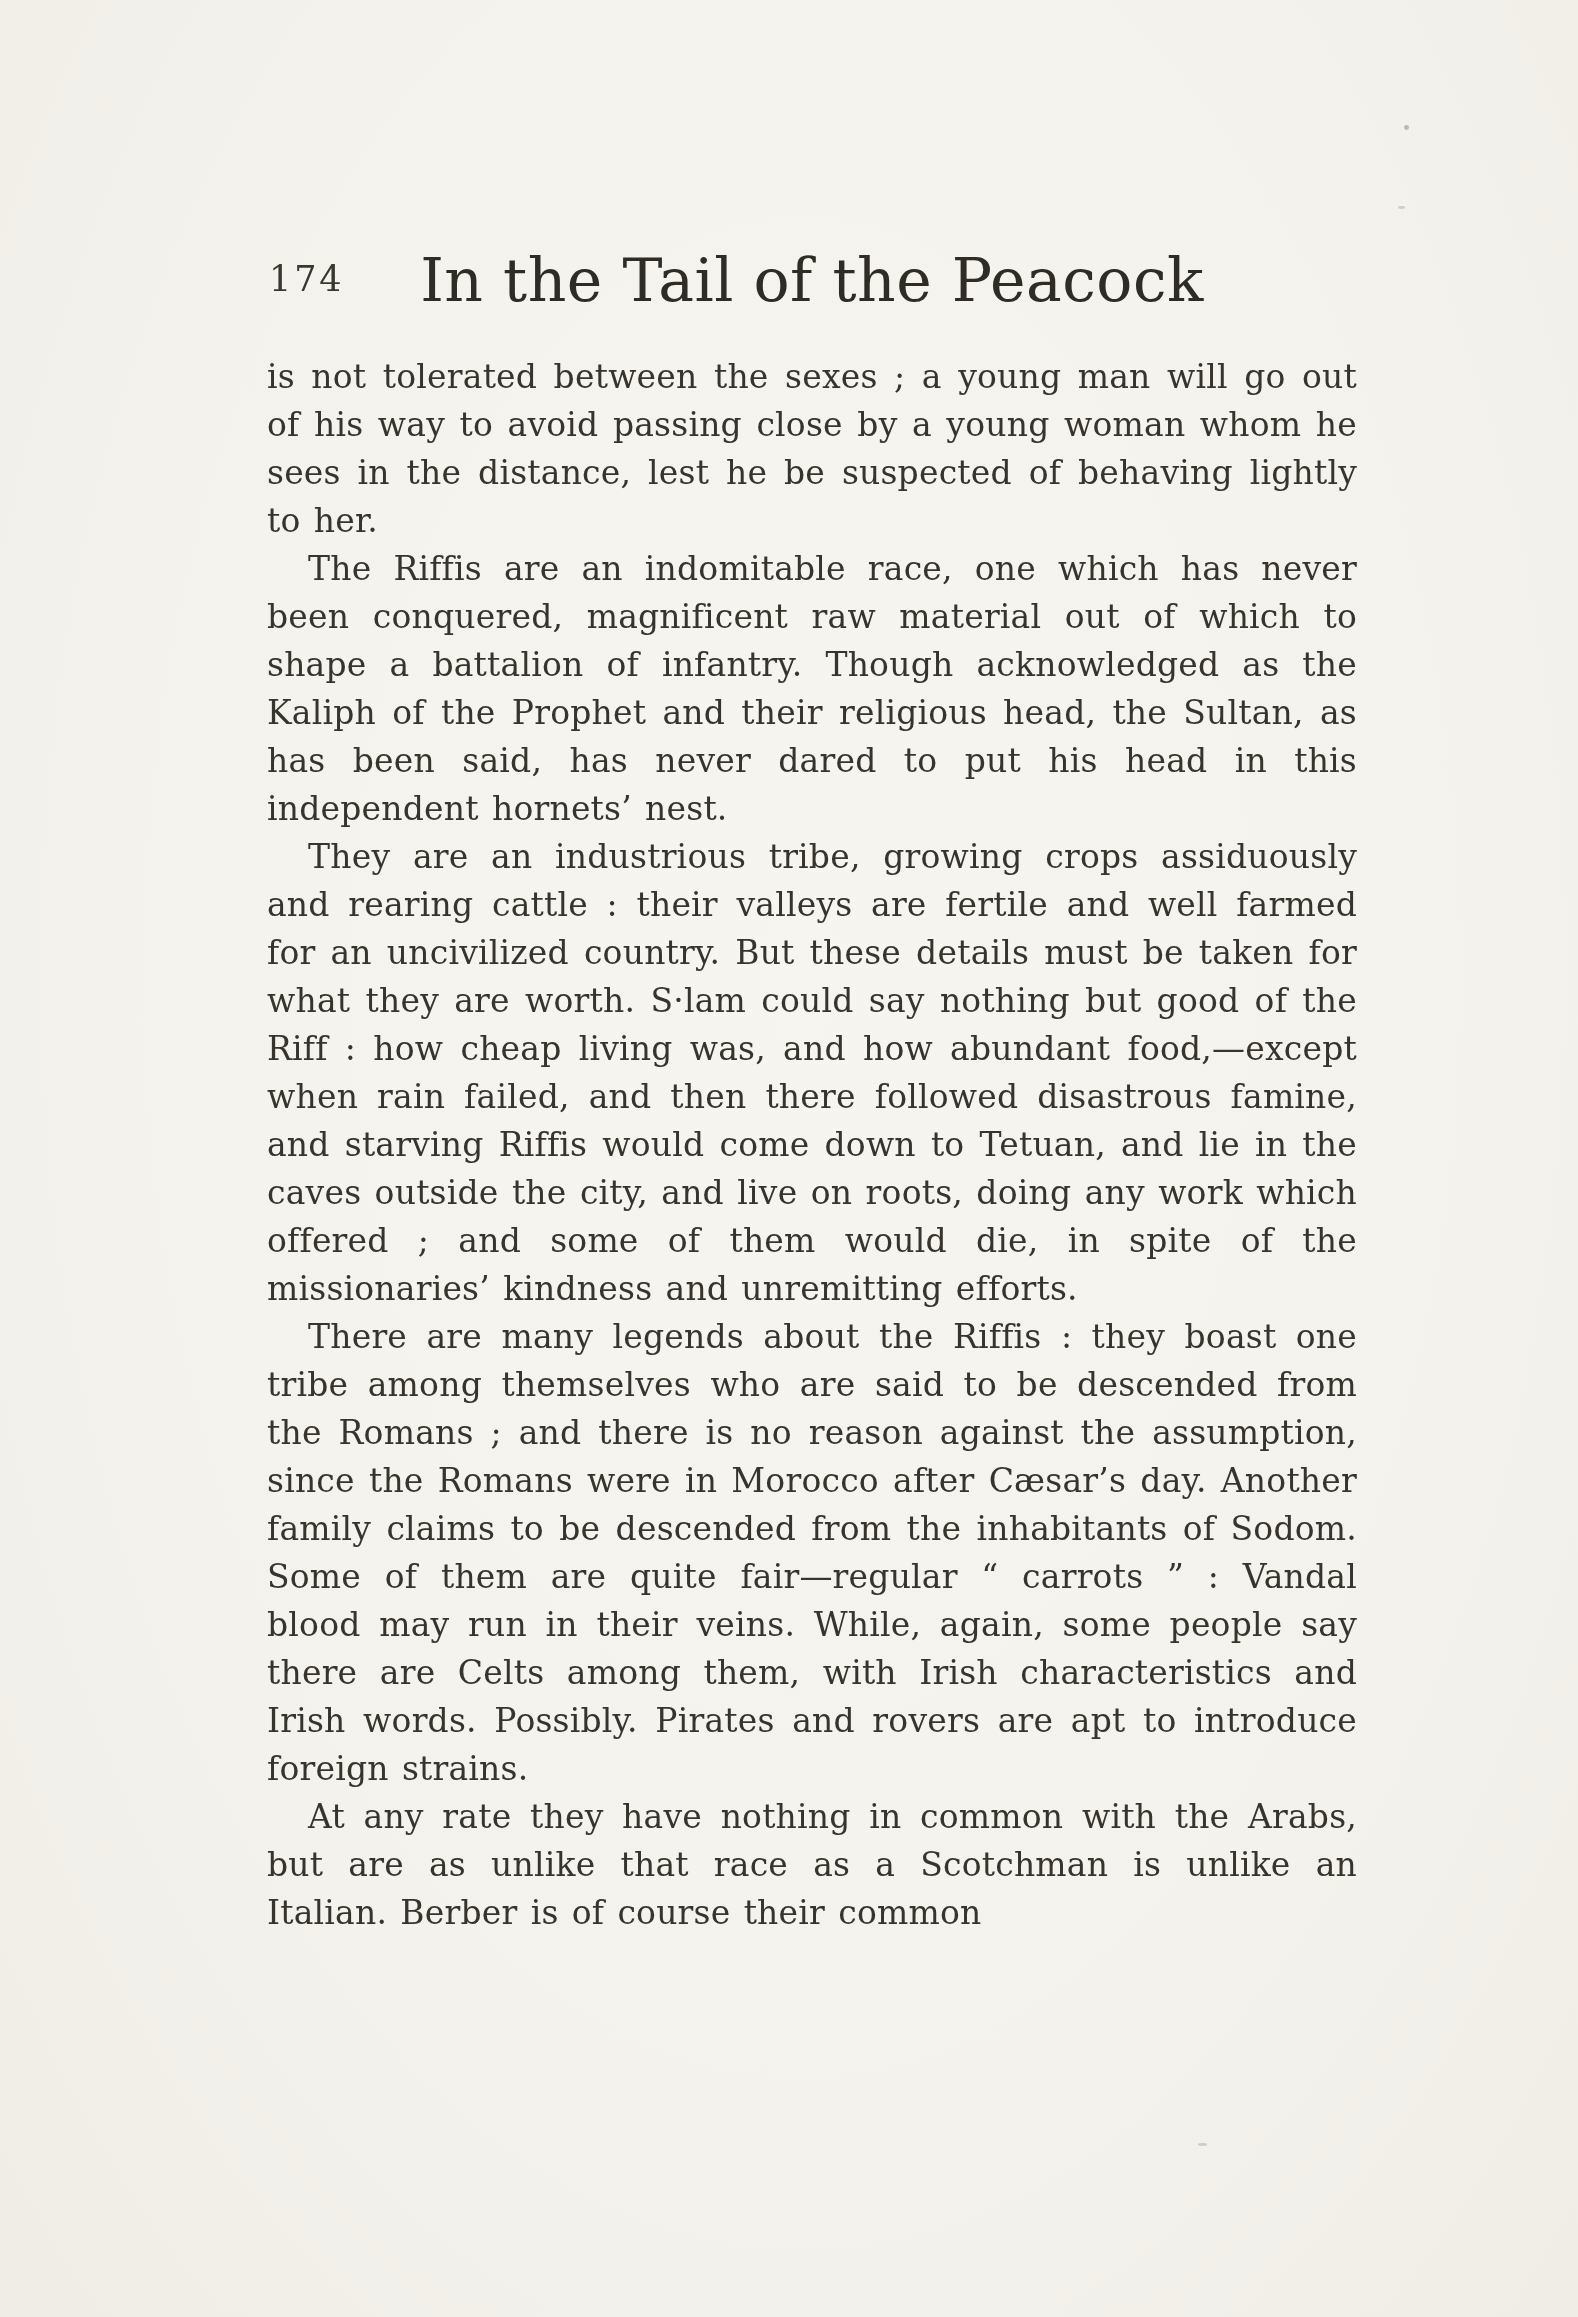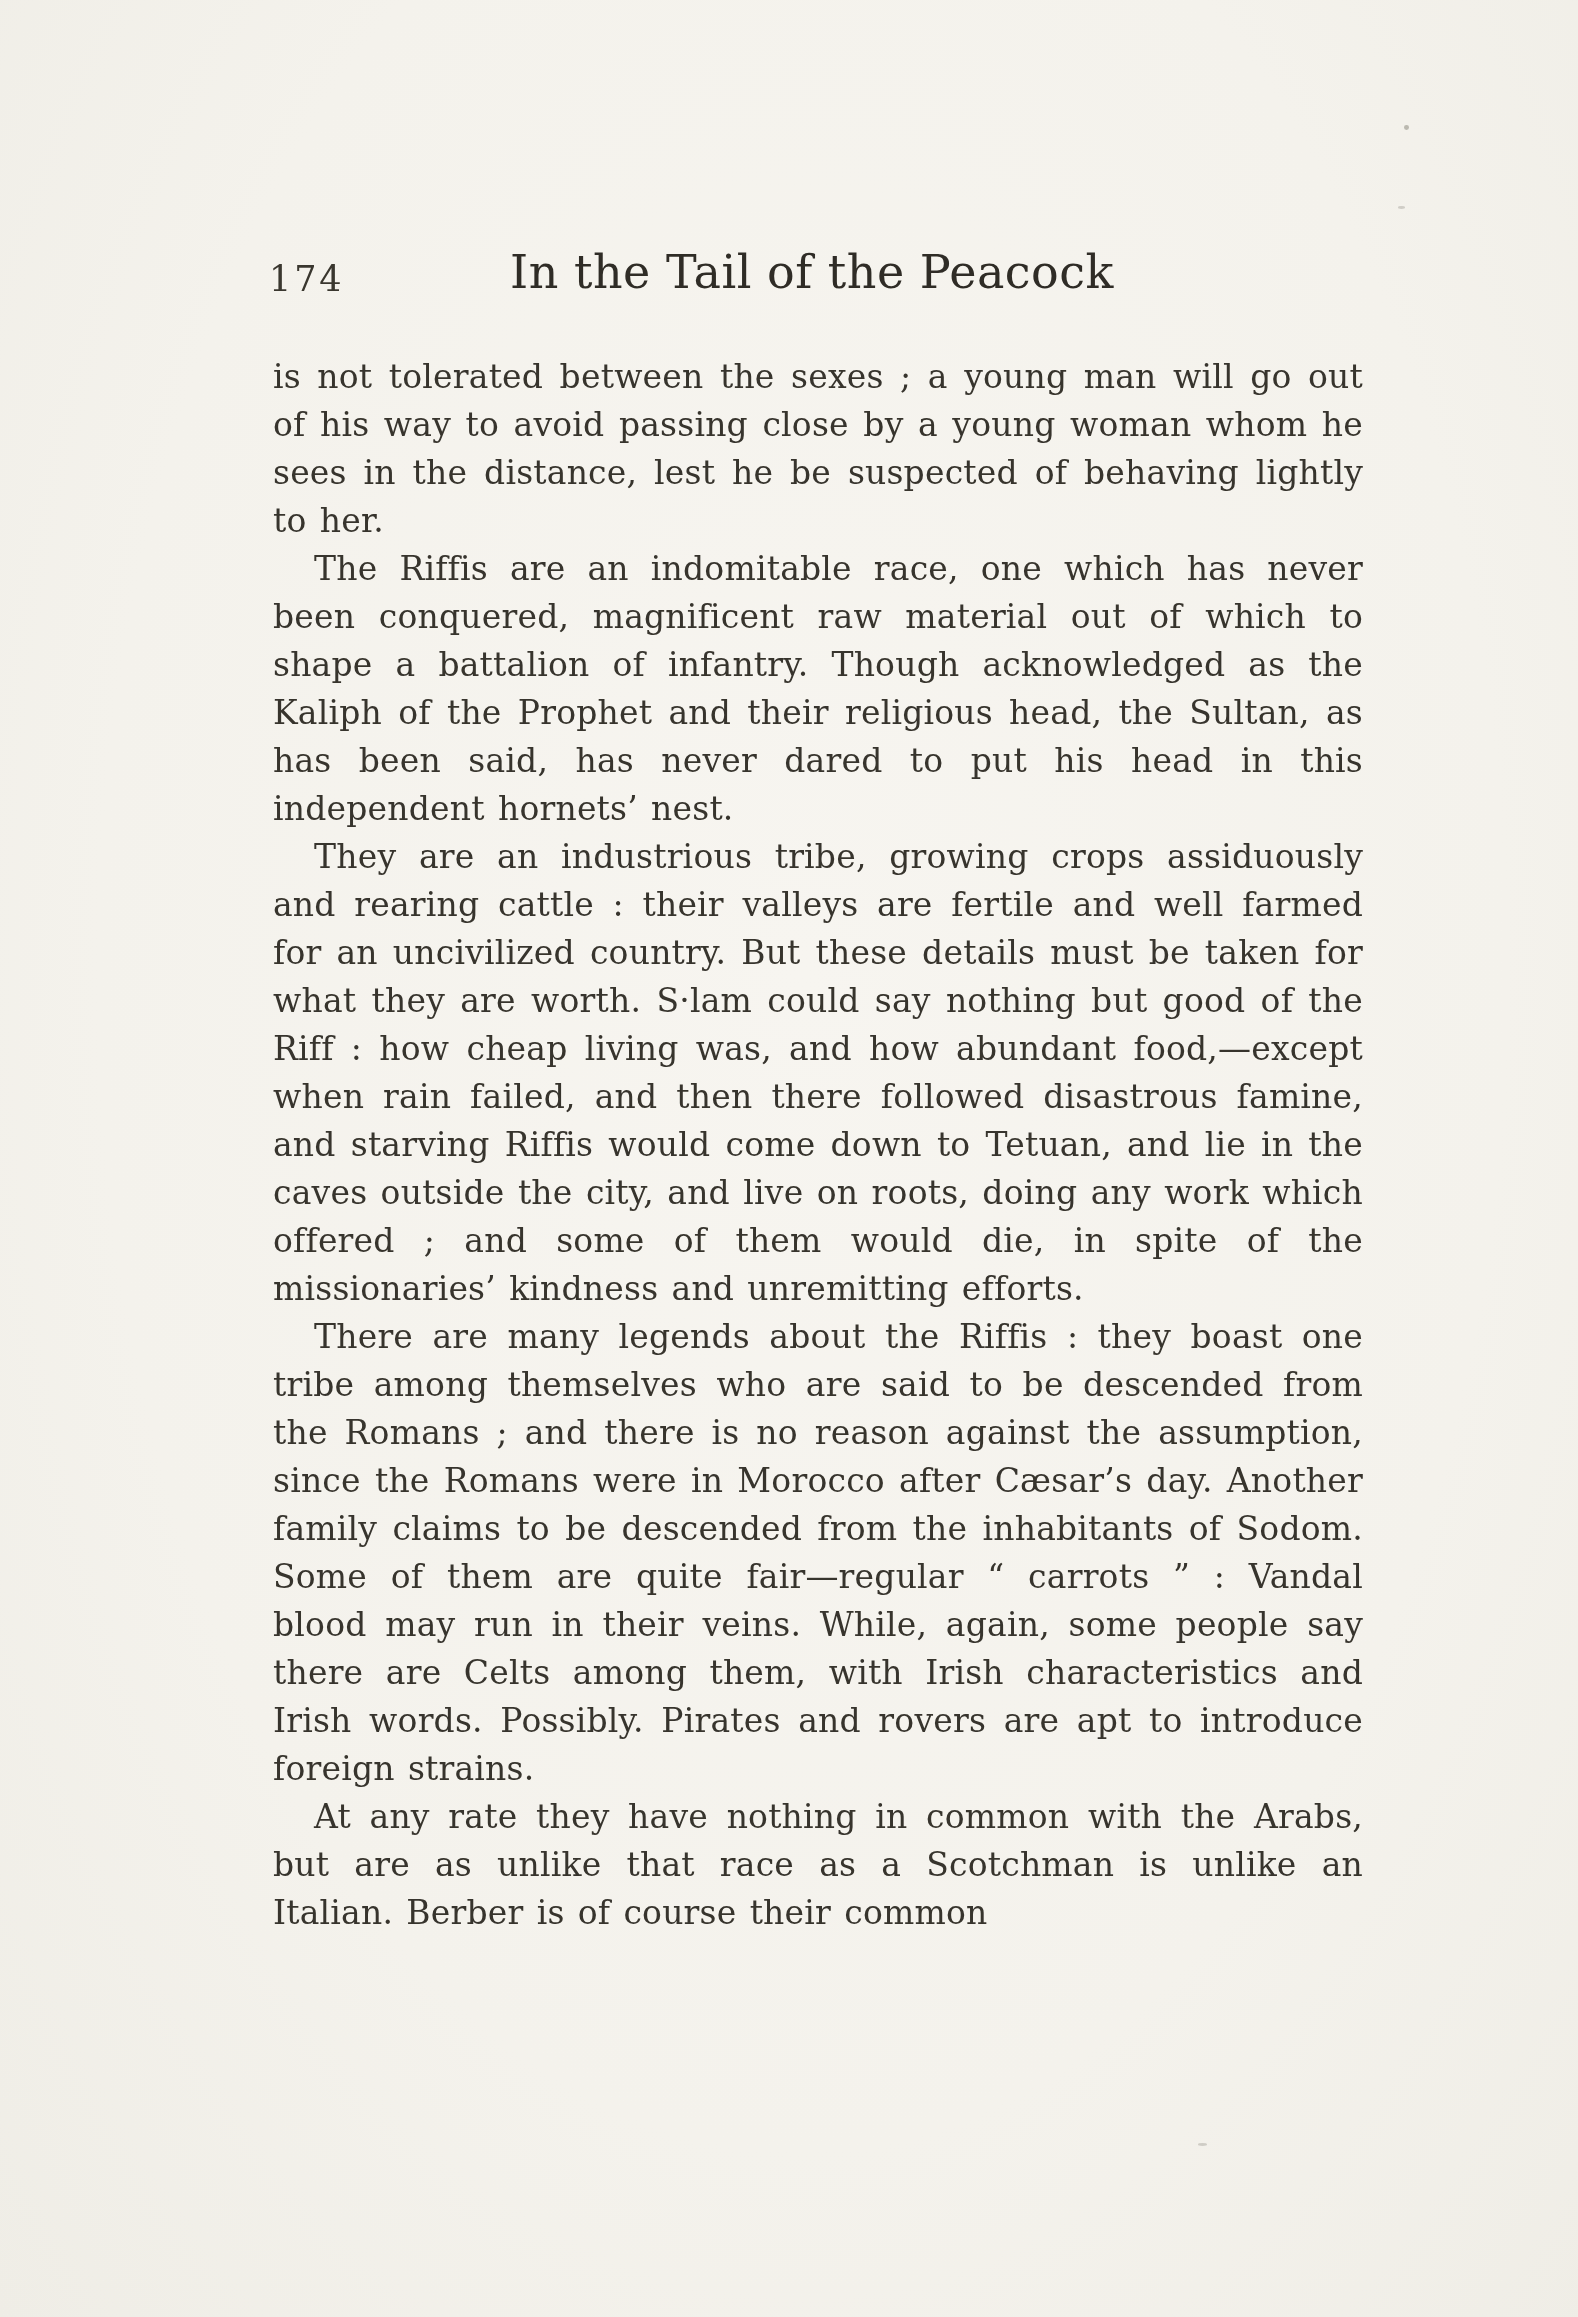--- a/index.html
+++ b/index.html
@@ -34,29 +34,29 @@
     letter-spacing: 2.9px;
     color: #3a372f;
   }
   .running-title {
     position: absolute;
     left: 0;
     right: 0;
     top: 0;
     margin: 0;
     text-align: center;
-    font-size: 46px;
+    font-size: 60px;
     font-weight: 500;
     letter-spacing: 0.5px;
     color: #2f2c26;
   }
   .text-block {
     position: absolute;
     top: 353px;
-    left: 273px;
+    left: 267px;
     width: 1090px;
     font-size: 33px;
     line-height: 48px;
     text-align: justify;
     letter-spacing: 0.2px;
     word-spacing: 2.5px;
   }
   .para {
     margin: 0;
     text-indent: 41px;

